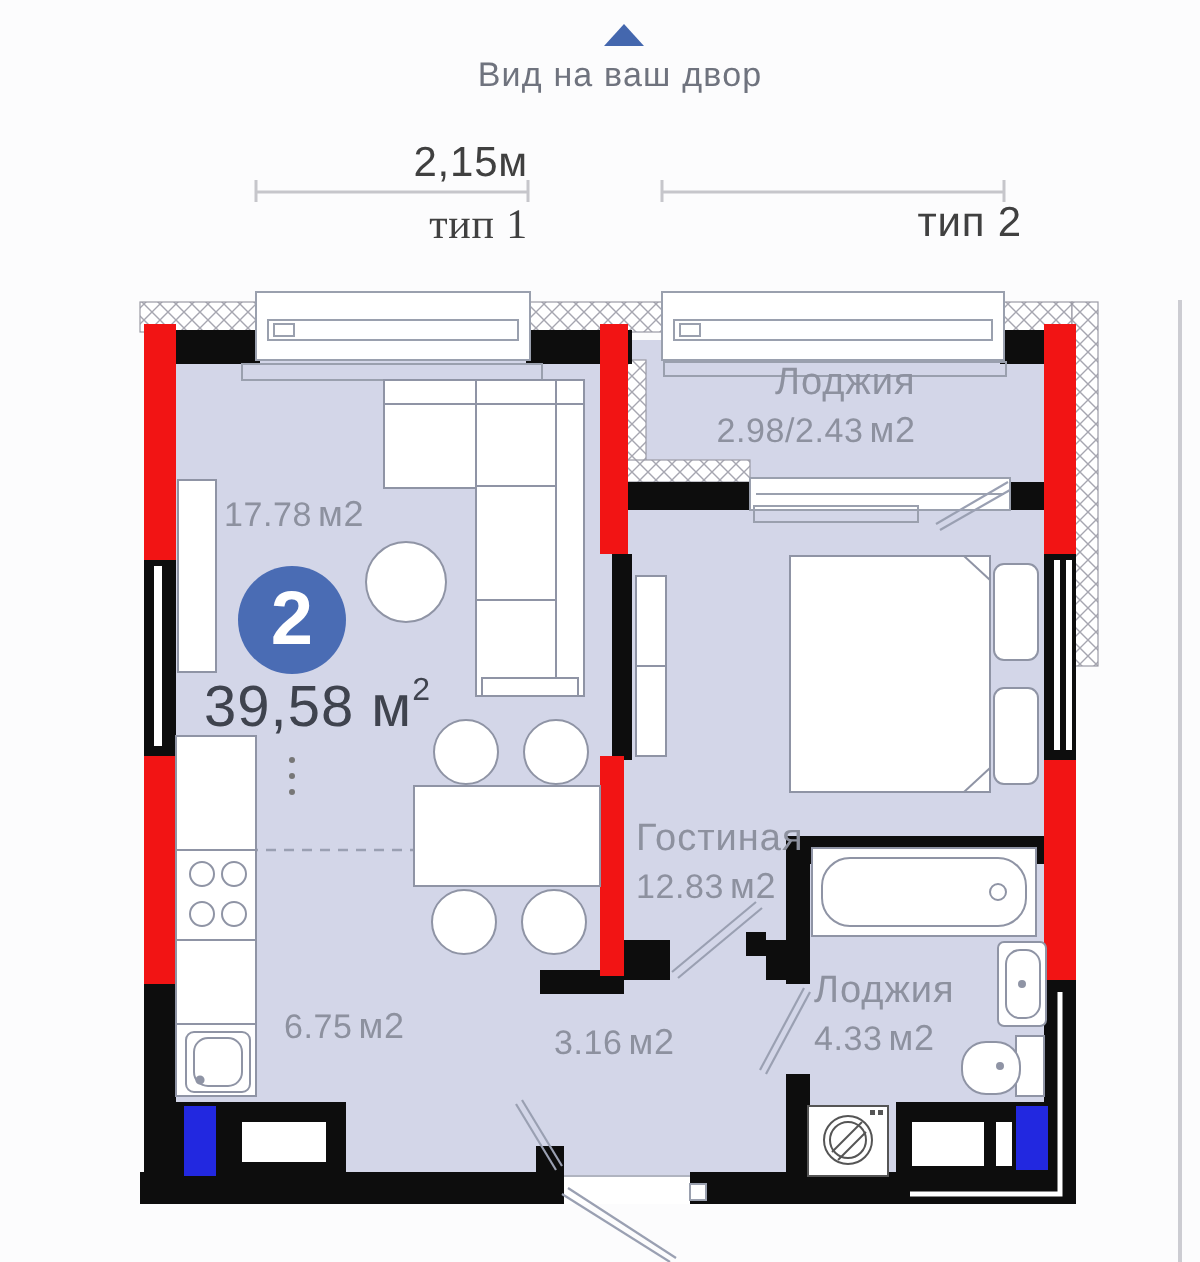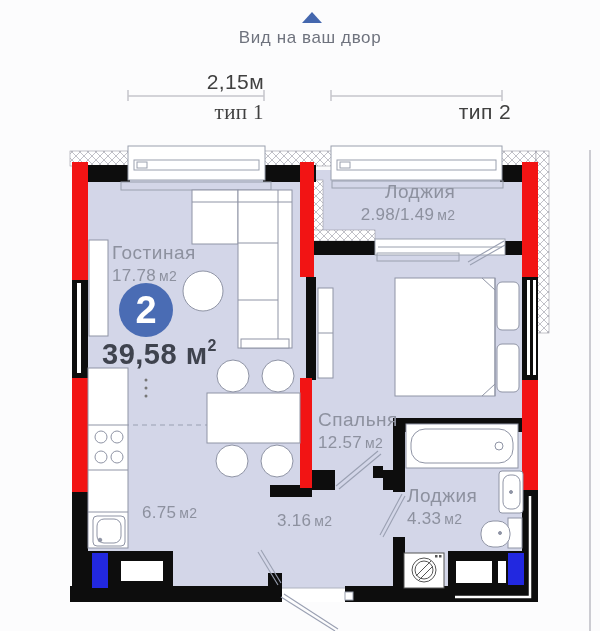--- a/index.html
+++ b/index.html
@@ -12,30 +12,30 @@
   .view-label{left:110px;top:28px;width:400px;text-align:center;font-size:17px;color:#6f737e;letter-spacing:.6px;}
   
   .dim{color:#404040;font-size:21px;text-align:right;letter-spacing:.4px;}
   .dim-s1{left:128px;top:70px;width:136px;}
   .dim-t1{left:128px;top:100px;width:136px;font-family:Liberation Serif, serif;}
   .dim-s2{left:331px;top:70px;width:171px;}
   .dim-t2{left:340px;top:100px;width:171px;}
   
   .lbl{color:#8d919f;font-size:19px;line-height:1;letter-spacing:.5px;}
   .lbl .area-line{margin-top:5px;font-size:17px;letter-spacing:.3px;}
-  .unit{font-size:14px;margin-left:3px;}
+  .unit{font-size:18px;margin-left:3px;}
   .lbl-living{left:112px;top:243px;}
   .lbl-loggia{left:408px;top:182px;text-align:right;transform:translateX(-50%);}
   .lbl-bedroom{left:318px;top:410px;}
   .lbl-kitchen{left:142px;top:499px;}
   .lbl-hallway{left:277px;top:507px;}
   .lbl-bathroom{left:407px;top:486px;}
   
   .badge{left:119px;top:283px;width:54px;height:54px;border-radius:50%;background:#4a6cb4;color:#fff;font-size:38px;font-weight:bold;display:flex;align-items:center;justify-content:center;}
-  .total{left:102px;top:338px;font-size:29px;font-weight:700;color:#3f434e;letter-spacing:.5px;}
+  .total{left:102px;top:338px;font-size:29px;font-weight:400;color:#3f434e;letter-spacing:.5px;}
   .total sup{font-size:16px;position:relative;top:-2px;}
 </style>
 </head>
 <body>
 
 <div class="canvas">
 
   <svg class="plan" width="600" height="631" viewBox="0 0 600 631">
     <defs>
       <pattern id="ht" width="8" height="8" patternUnits="userSpaceOnUse">
@@ -237,30 +237,29 @@
   <div class="ovl dim dim-s1">2,15м</div>
   <div class="ovl dim dim-t1">тип 1</div>
   <div class="ovl dim dim-t2">тип 2</div>
 
   <div class="ovl badge">
       <span>2</span>
     </div>
   <div class="ovl total"><span>39,58 м</span><sup>2</sup></div>
 
   <div class="ovl lbl lbl-living">
-    <div>Гостиная</div>
     <div class="area-line"><span>17.78</span><span class="unit">м2</span></div>
   </div>
   <div class="ovl lbl lbl-loggia">
     <div>Лоджия</div>
-    <div class="area-line"><span>2.98/1.49</span><span class="unit">м2</span></div>
+    <div class="area-line"><span>2.98/2.43</span><span class="unit">м2</span></div>
   </div>
   <div class="ovl lbl lbl-bedroom">
-    <div>Спальня</div>
-    <div class="area-line"><span>12.57</span><span class="unit">м2</span></div>
+    <div>Гостиная</div>
+    <div class="area-line"><span>12.83</span><span class="unit">м2</span></div>
   </div>
   <div class="ovl lbl lbl-kitchen">
     <div class="area-line"><span>6.75</span><span class="unit">м2</span></div>
   </div>
   <div class="ovl lbl lbl-hallway">
     <div class="area-line"><span>3.16</span><span class="unit">м2</span></div>
   </div>
   <div class="ovl lbl lbl-bathroom">
     <div>Лоджия</div>
     <div class="area-line"><span>4.33</span><span class="unit">м2</span></div>

